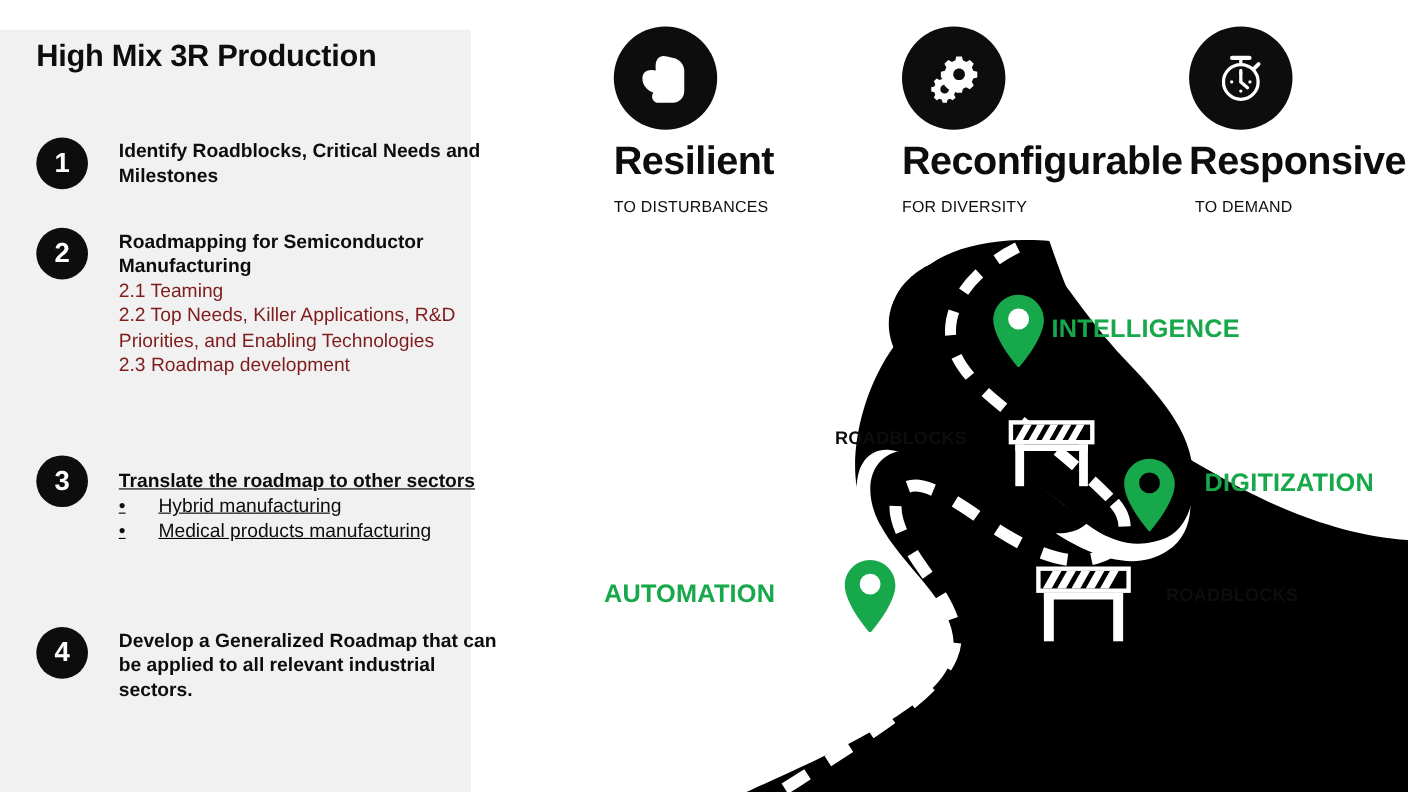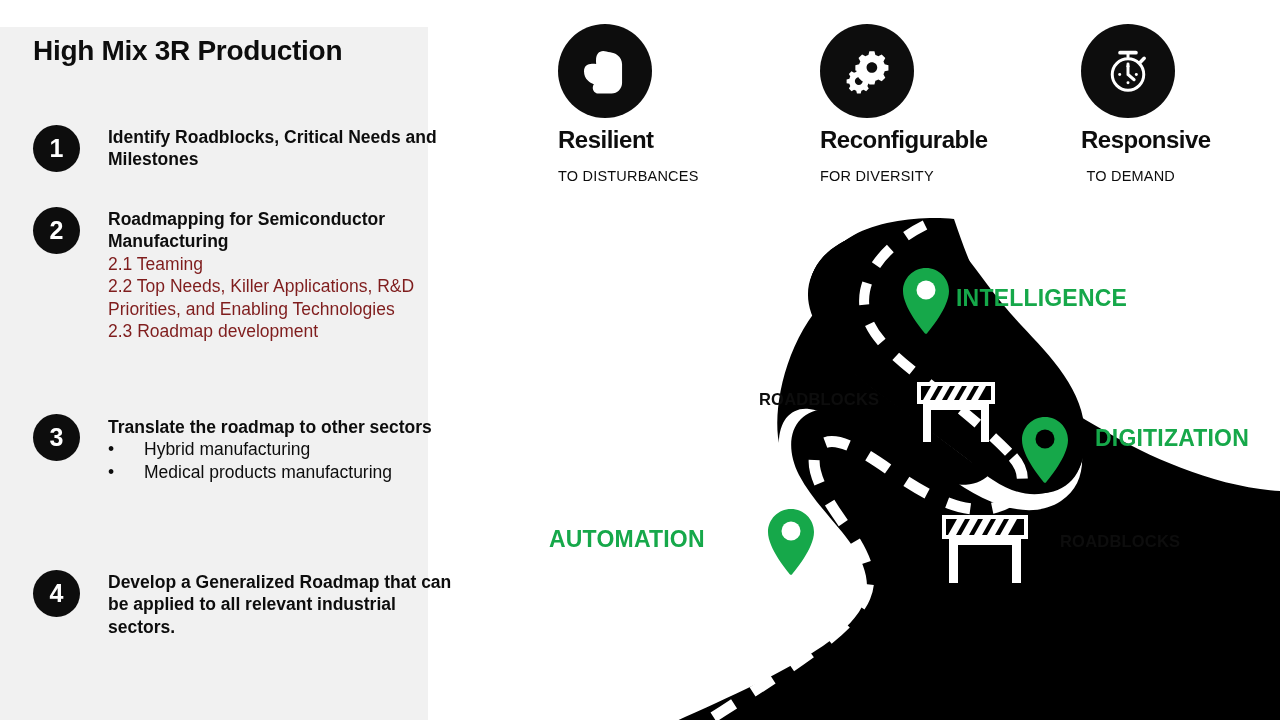--- a/index.html
+++ b/index.html
@@ -98,21 +98,21 @@
     height: 94px;
     border-radius: 50%;
     background: #0d0d0d;
     margin: 0 auto;
     display: flex;
     align-items: center;
     justify-content: center;
   }
   .rtitle {
     margin-top: 9px;
-    font-size: 24px;
+    font-size: 36px;
     font-weight: bold;
     color: #0d0d0d;
     letter-spacing: -0.5px;
     white-space: nowrap;
     line-height: 1.05;
   }
   .rsub {
     margin-top: 16px;
     font-size: 14.5px;
     font-weight: normal;
@@ -173,21 +173,21 @@
       <div class="step-body" style="top:1px; position:absolute;">
         <div class="step-head">Roadmapping for Semiconductor Manufacturing</div>
         <div class="step-sub">2.1 Teaming</div>
         <div class="step-sub">2.2 Top Needs, Killer Applications, R&amp;D Priorities, and Enabling Technologies</div>
         <div class="step-sub">2.3 Roadmap development</div>
       </div>
     </div>
 
     <div class="step" style="top:387px;">
       <div class="step-badge">3</div>
-      <div class="step-body" style="top:2px; position:absolute;">
+      <div class="step-body" style="top:12px; position:absolute;text-decoration:underline;">
         <div class="step-head">Translate the roadmap to other sectors</div>
         <div class="bullet-row">
           <span class="bullet-dot">•</span>
           <span class="bullet-text">Hybrid manufacturing</span>
         </div>
         <div class="bullet-row">
           <span class="bullet-dot">•</span>
           <span class="bullet-text">Medical products manufacturing</span>
         </div>
       </div>

